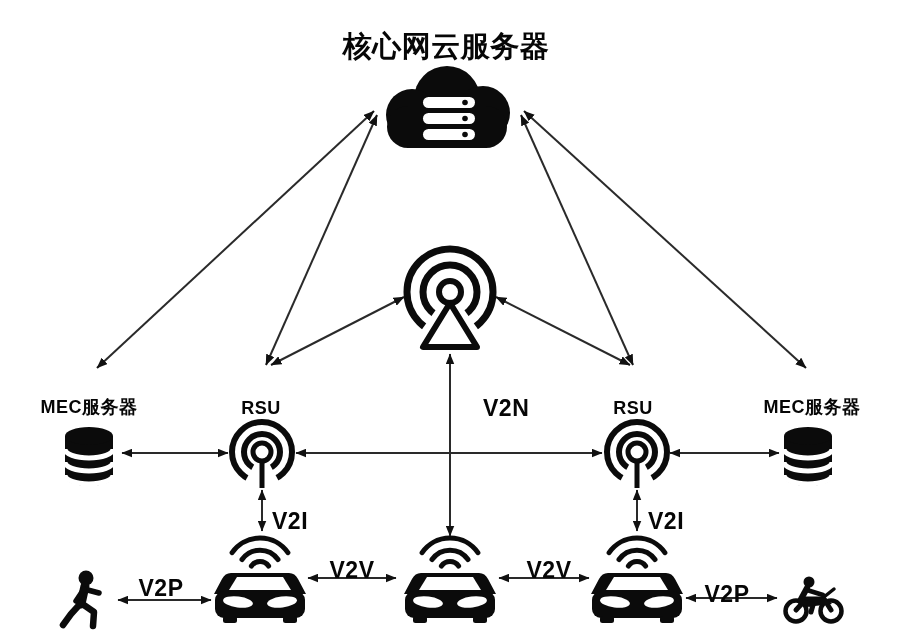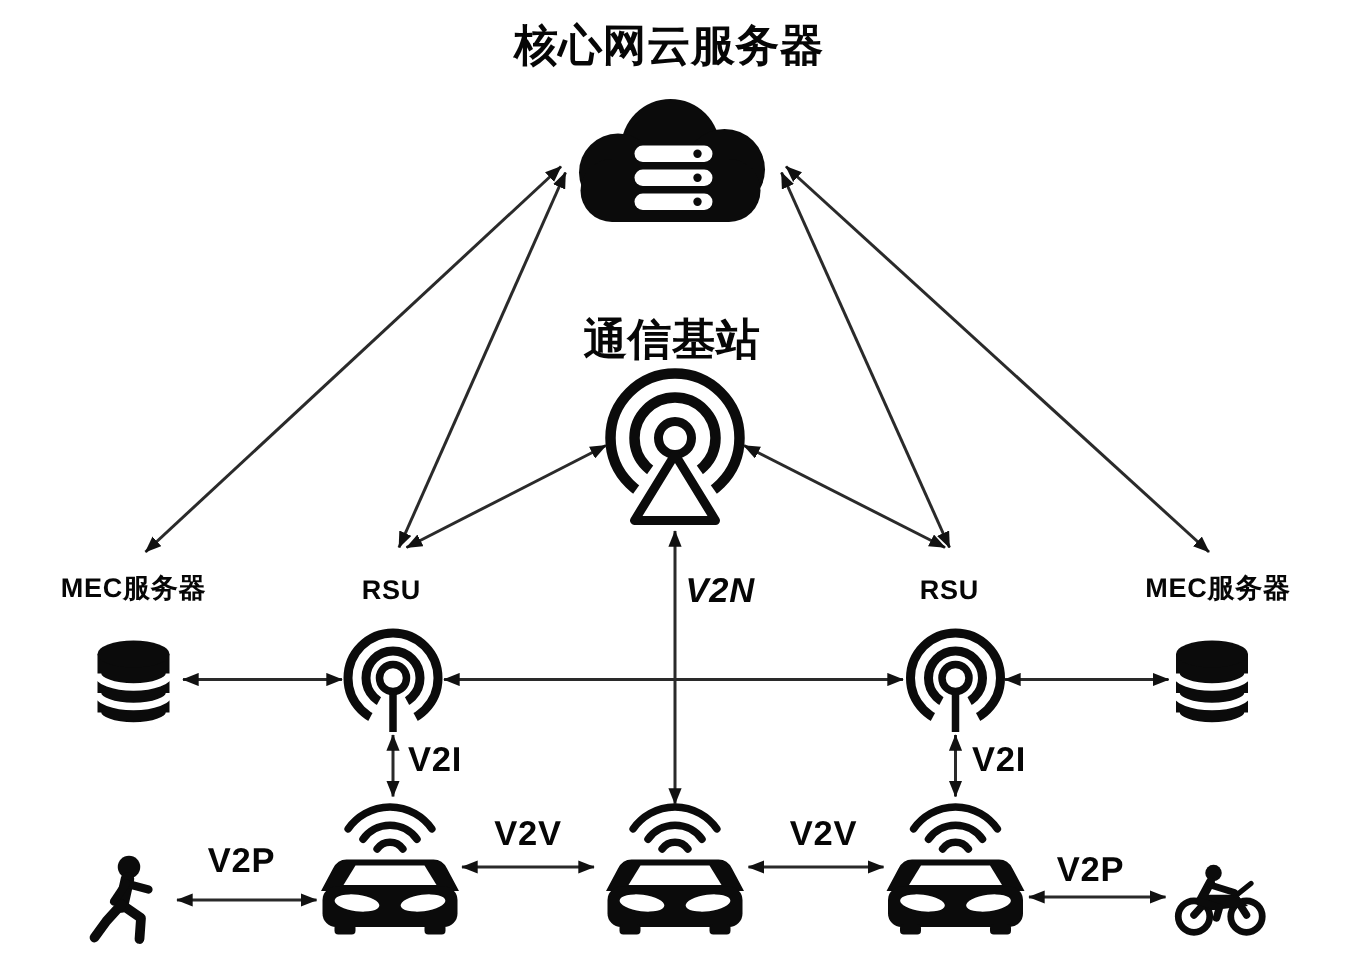--- a/index.html
+++ b/index.html
@@ -4,32 +4,33 @@
 <style>
   html,body{margin:0;padding:0;background:#fff;}
   .stage{
     position:relative;width:904px;height:639px;background:#ffffff;
     font-family:"Liberation Sans","DejaVu Sans",sans-serif;overflow:hidden;
   }
   .stage svg.canvas{position:absolute;left:0;top:0;}
   .lbl{
     position:absolute;font-weight:700;color:#060606;white-space:nowrap;line-height:1.05;
     letter-spacing:0.5px;
+    margin-top:15px;
   }
   .lbl.center{transform:translateX(-50%);}
   .cjk-xl{font-size:29px;}
   .cjk-lg{font-size:18px;}
   .tag{font-size:23px;letter-spacing:0.5px;}
   .cloud-label{left:446px;top:16px;}
   .bs-label{left:448px;top:212px;}
   .mec-left-label{left:89px;top:383px;}
   .rsu-left-label{left:261px;top:384px;}
   .rsu-right-label{left:633px;top:384px;}
   .mec-right-label{left:812px;top:383px;}
-  .v2n-label{left:457px;top:381px;font-style:italic;}
+  .v2n-label{left:483px;top:381px;}
   .v2i-left-label{left:272px;top:494px;}
   .v2i-right-label{left:648px;top:494px;}
   .v2p-left-label{left:161px;top:561px;}
   .v2v-left-label{left:352px;top:543px;}
   .v2v-right-label{left:549px;top:543px;}
   .v2p-right-label{left:727px;top:567px;}
 </style>
 </head>
 <body>
 
@@ -144,21 +145,20 @@
       <line x1="262" y1="490" x2="262" y2="531"></line>
       <line x1="637" y1="490" x2="637" y2="531"></line>
       <line x1="118" y1="600" x2="211" y2="600"></line>
       <line x1="308" y1="578" x2="396" y2="578"></line>
       <line x1="499" y1="578" x2="589" y2="578"></line>
       <line x1="686" y1="598" x2="777" y2="598"></line>
     </g>
   </svg>
 
   <div class="lbl center cjk-xl cloud-label">核心网云服务器</div>
-  <div class="lbl center cjk-xl bs-label">通信基站</div>
   <div class="lbl center cjk-lg mec-left-label">MEC服务器</div>
   <div class="lbl center cjk-lg rsu-left-label">RSU</div>
   <div class="lbl center cjk-lg rsu-right-label">RSU</div>
   <div class="lbl center cjk-lg mec-right-label">MEC服务器</div>
   <div class="lbl tag v2n-label">V2N</div>
   <div class="lbl tag v2i-left-label">V2I</div>
   <div class="lbl tag v2i-right-label">V2I</div>
   <div class="lbl center tag v2p-left-label">V2P</div>
   <div class="lbl center tag v2v-left-label">V2V</div>
   <div class="lbl center tag v2v-right-label">V2V</div>

